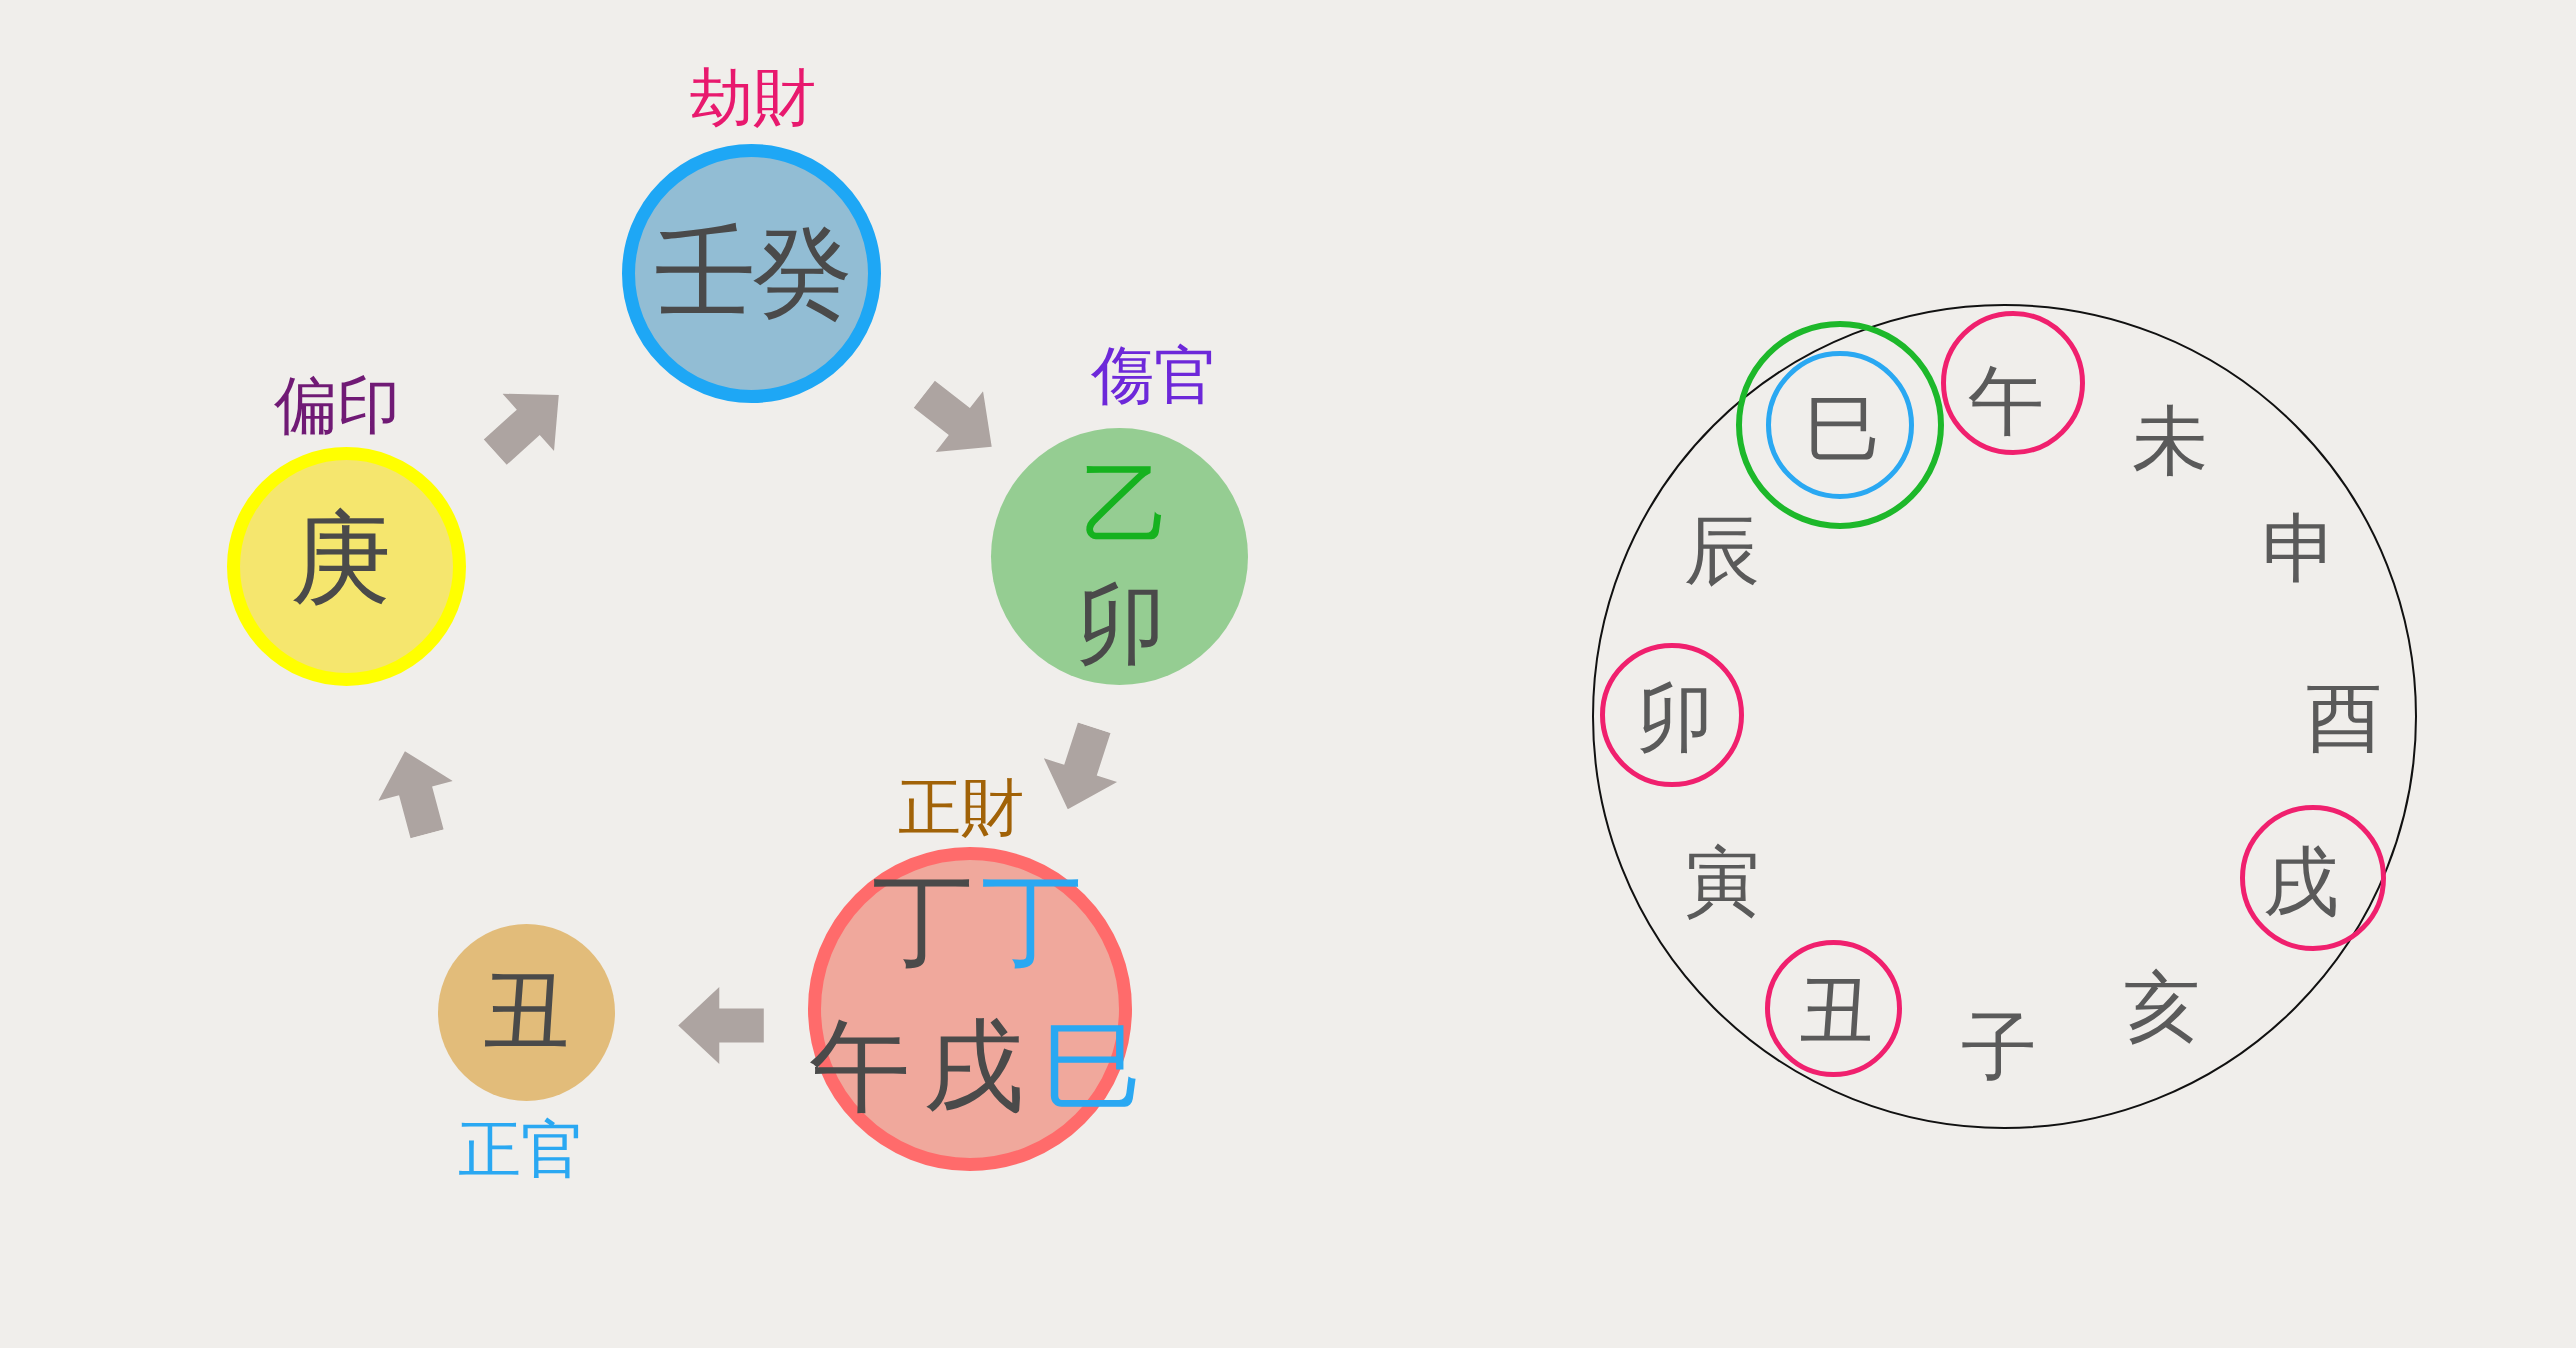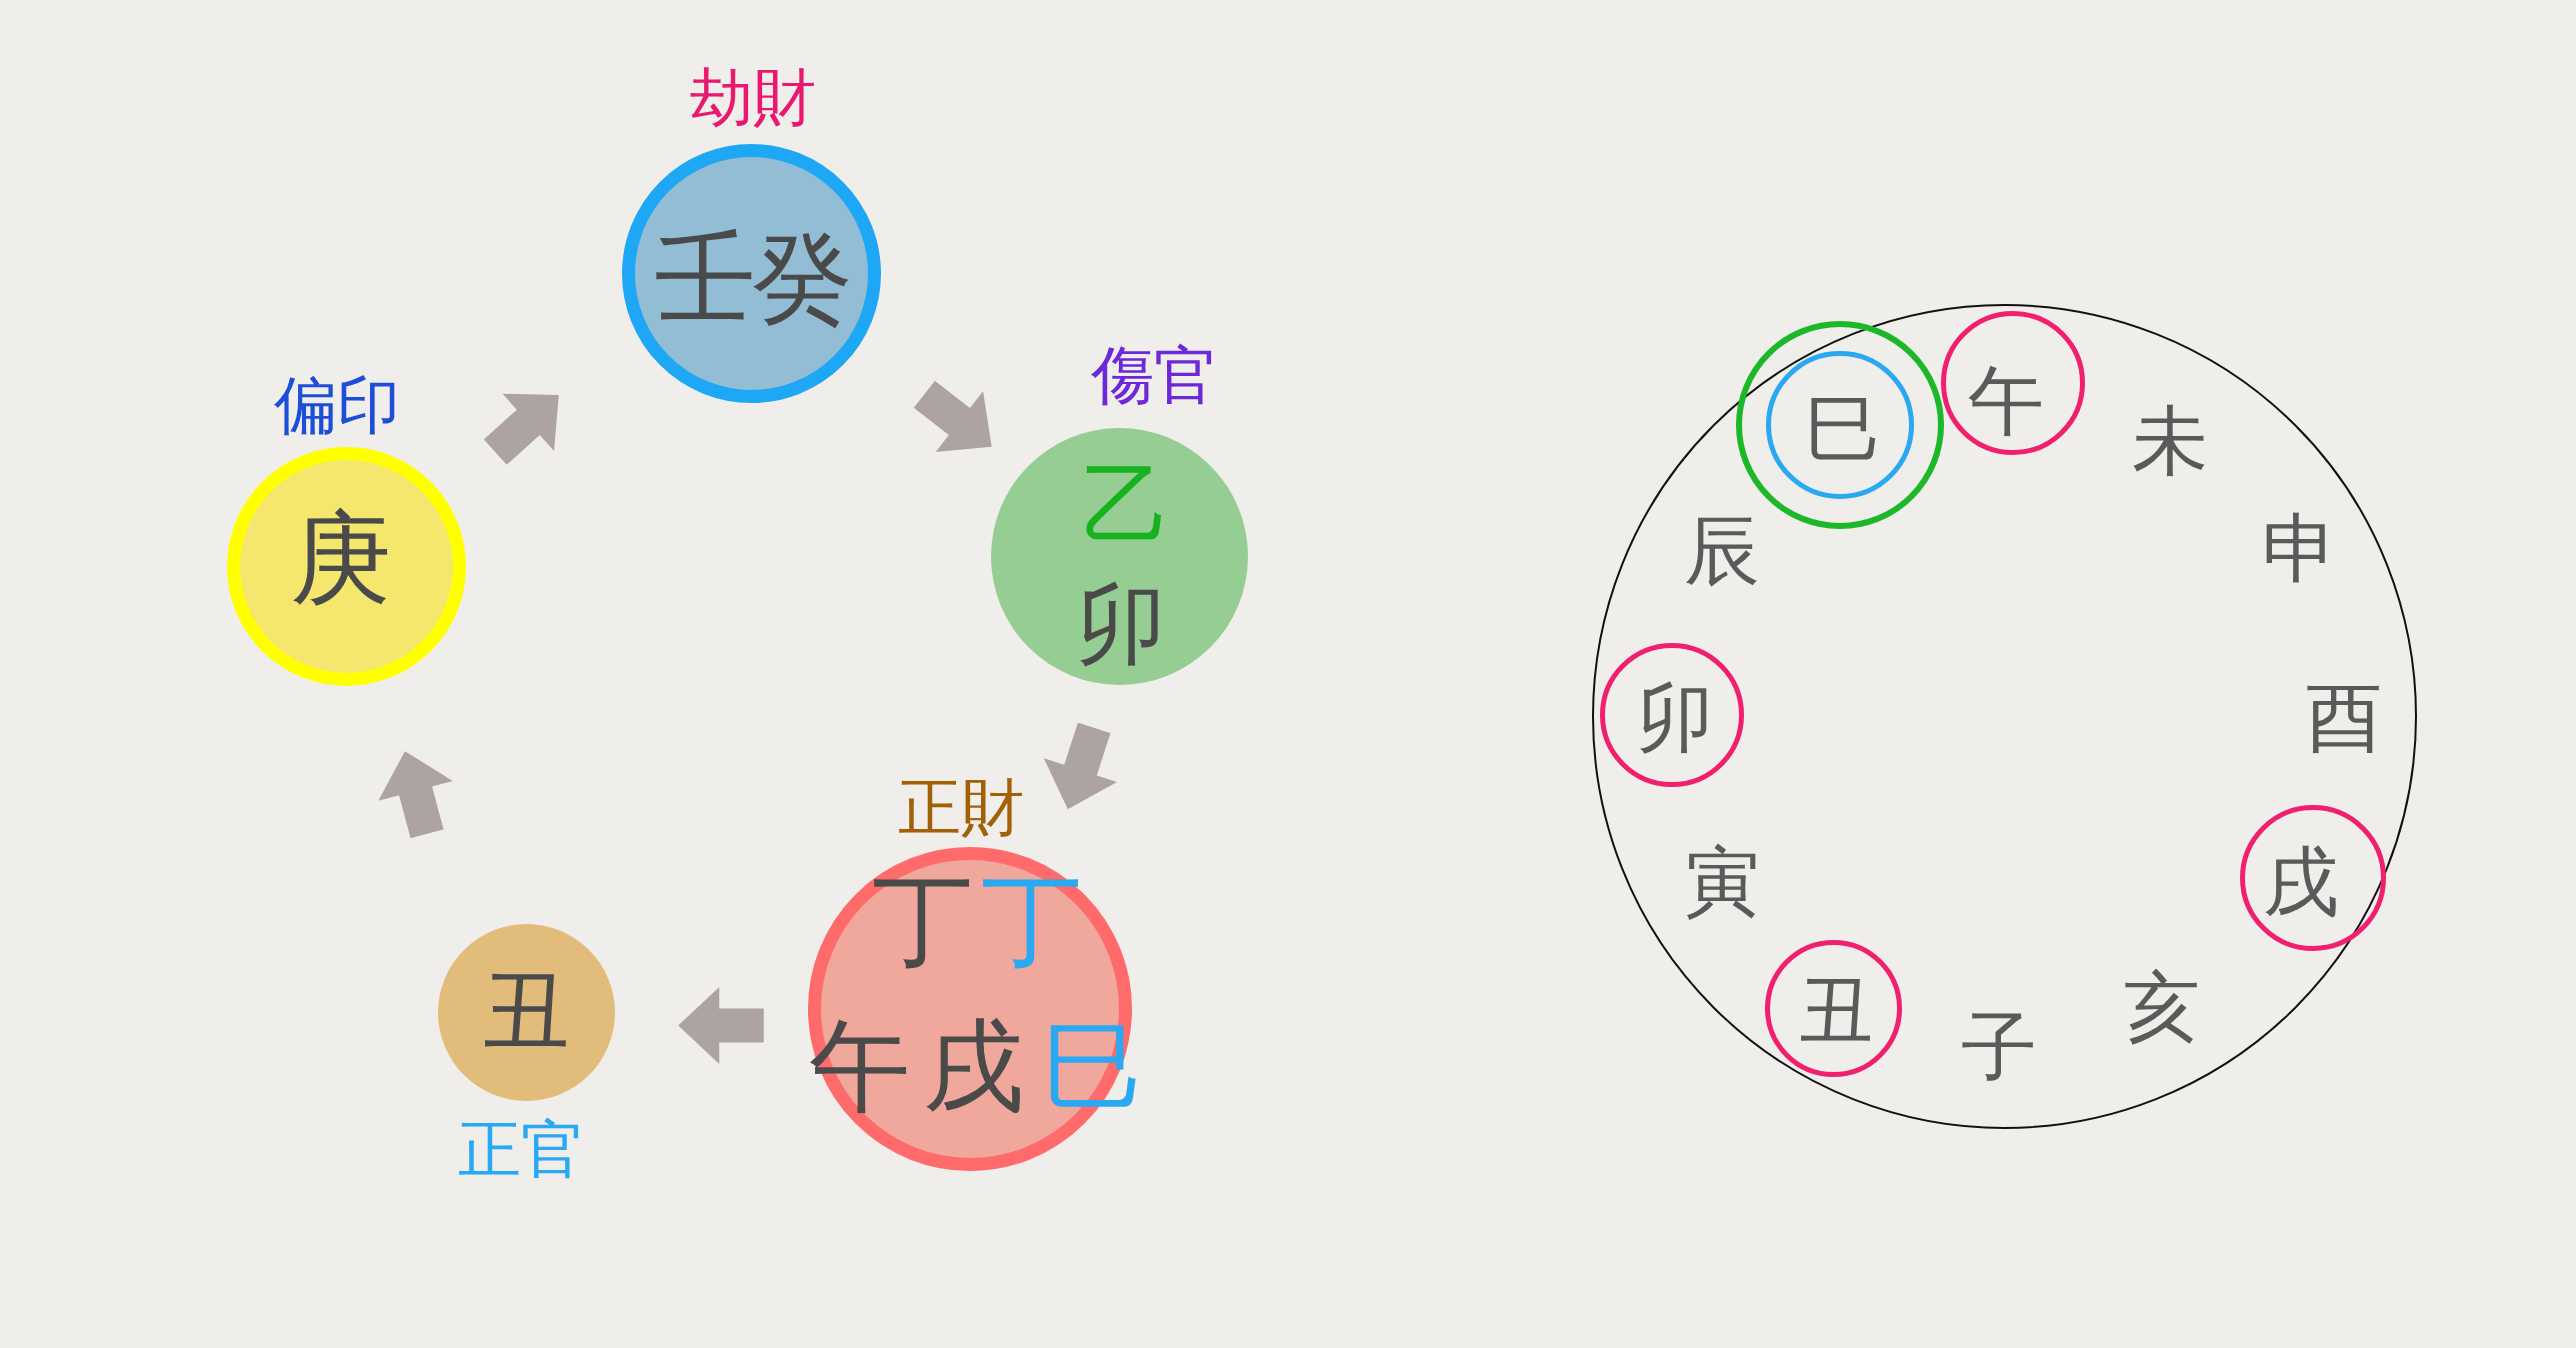--- a/index.html
+++ b/index.html
@@ -25,37 +25,37 @@
   .ring { position: absolute; border-radius: 50%; box-sizing: border-box; background: transparent; }
   .arrow { position: absolute; transform-origin: 50% 50%; }
 </style>
 </head>
 <body>
 
 <div id="canvas">
   <div id="cycle">
       <div class="node" style="left: 622px; top: 144px; width: 259px; height: 259px; background: rgb(146, 189, 212); border: 13.7px solid rgb(30, 167, 245);"></div>
       <div class="txt label" style="left: 753px; top: 97px; color: rgb(232, 25, 110);">劫財</div>
-      <div class="txt big" style="left: 752px; top: 278px; color: rgb(74, 74, 74);">壬癸</div>
+      <div class="txt big" style="left: 752px; top: 272px; color: rgb(74, 74, 74);">壬癸</div>
       <div class="node" style="left: 991px; top: 428px; width: 257px; height: 257px; background: rgb(149, 205, 146);"></div>
       <div class="txt label" style="left: 1154px; top: 375px; color: #6d28d9;">傷官</div>
       <div class="txt mid" style="left: 1126px; top: 504px; color: rgb(22, 178, 31);">乙</div>
       <div class="txt mid" style="left: 1121px; top: 624px; color: rgb(74, 74, 74);">卯</div>
       <div class="node" style="left: 808px; top: 847px; width: 324px; height: 324px; background: rgb(240, 168, 156); border: 13.7px solid rgb(255, 107, 107);"></div>
       <div class="txt label" style="left: 961px; top: 807px; color: #a16207;">正財</div>
       <div class="txt big" style="left: 921px; top: 920px; color: rgb(74, 74, 74);">丁</div>
       <div class="txt big" style="left: 1030px; top: 920px; color: rgb(42, 168, 242);">丁</div>
       <div class="txt big" style="left: 858px; top: 1066px; color: rgb(74, 74, 74);">午</div>
       <div class="txt big" style="left: 972px; top: 1066px; color: rgb(74, 74, 74);">戌</div>
       <div class="txt big" style="left: 1091px; top: 1066px; color: rgb(42, 168, 242);">巳</div>
       <div class="node" style="left: 438px; top: 924px; width: 177px; height: 177px; background: rgb(226, 188, 122);"></div>
       <div class="txt label" style="left: 521px; top: 1139px; color: rgb(42, 168, 242); margin-top: 10px;">正官</div>
       <div class="txt mid" style="left: 526px; top: 1011px; color: rgb(74, 74, 74);">丑</div>
       <div class="node" style="left: 227px; top: 447px; width: 239px; height: 239px; background: rgb(245, 230, 110); border: 13px solid rgb(255, 255, 0);"></div>
-      <div class="txt label" style="left: 337px; top: 405px; color: #1d4ed8;">偏印</div>
+      <div class="txt label" style="left: 337px; top: 405px; color: #701a75;">偏印</div>
       <div class="txt big" style="left: 339px; top: 558px; color: rgb(74, 74, 74);">庚</div>
       <svg width="86" height="77" viewBox="0 0 100 90" class="arrow" style="left: 484px; top: 385px; transform: rotate(-42deg);">
         <polygon points="0,25 52,25 52,0 100,45 52,90 52,65 0,65" fill="#ADA4A1"></polygon>
       </svg>
       <svg width="86" height="77" viewBox="0 0 100 90" class="arrow" style="left: 915px; top: 382px; transform: rotate(38deg);">
         <polygon points="0,25 52,25 52,0 100,45 52,90 52,65 0,65" fill="#ADA4A1"></polygon>
       </svg>
       <svg width="86" height="77" viewBox="0 0 100 90" class="arrow" style="left: 1038px; top: 730px; transform: rotate(108deg);">
         <polygon points="0,25 52,25 52,0 100,45 52,90 52,65 0,65" fill="#ADA4A1"></polygon>
       </svg>

